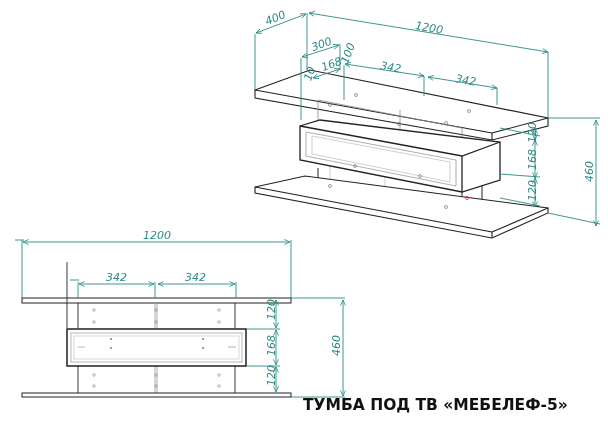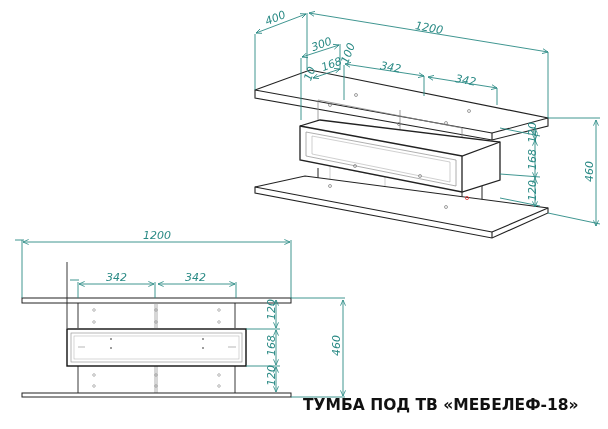--- a/index.html
+++ b/index.html
@@ -184,13 +184,13 @@
       <text class="dim" x="106" y="281">342</text>
       <text class="dim" x="185" y="281">342</text>
       <text class="dim" x="263" y="318" transform="rotate(-90 270 313)" font-size="10">120</text>
       <text class="dim" x="261" y="352" transform="rotate(-90 270 347)" font-size="10">168</text>
       <text class="dim" x="263" y="384" transform="rotate(-90 270 379)" font-size="10">120</text>
       <text class="dim" x="326" y="352" transform="rotate(-90 335 347)">460</text>
     </g>
   </g>
 </svg>
 
-<div class="title">ТУМБА ПОД ТВ «МЕБЕЛЕФ-18»</div>
+<div class="title">ТУМБА ПОД ТВ «МЕБЕЛЕФ-5»</div>
 
 </body></html>

